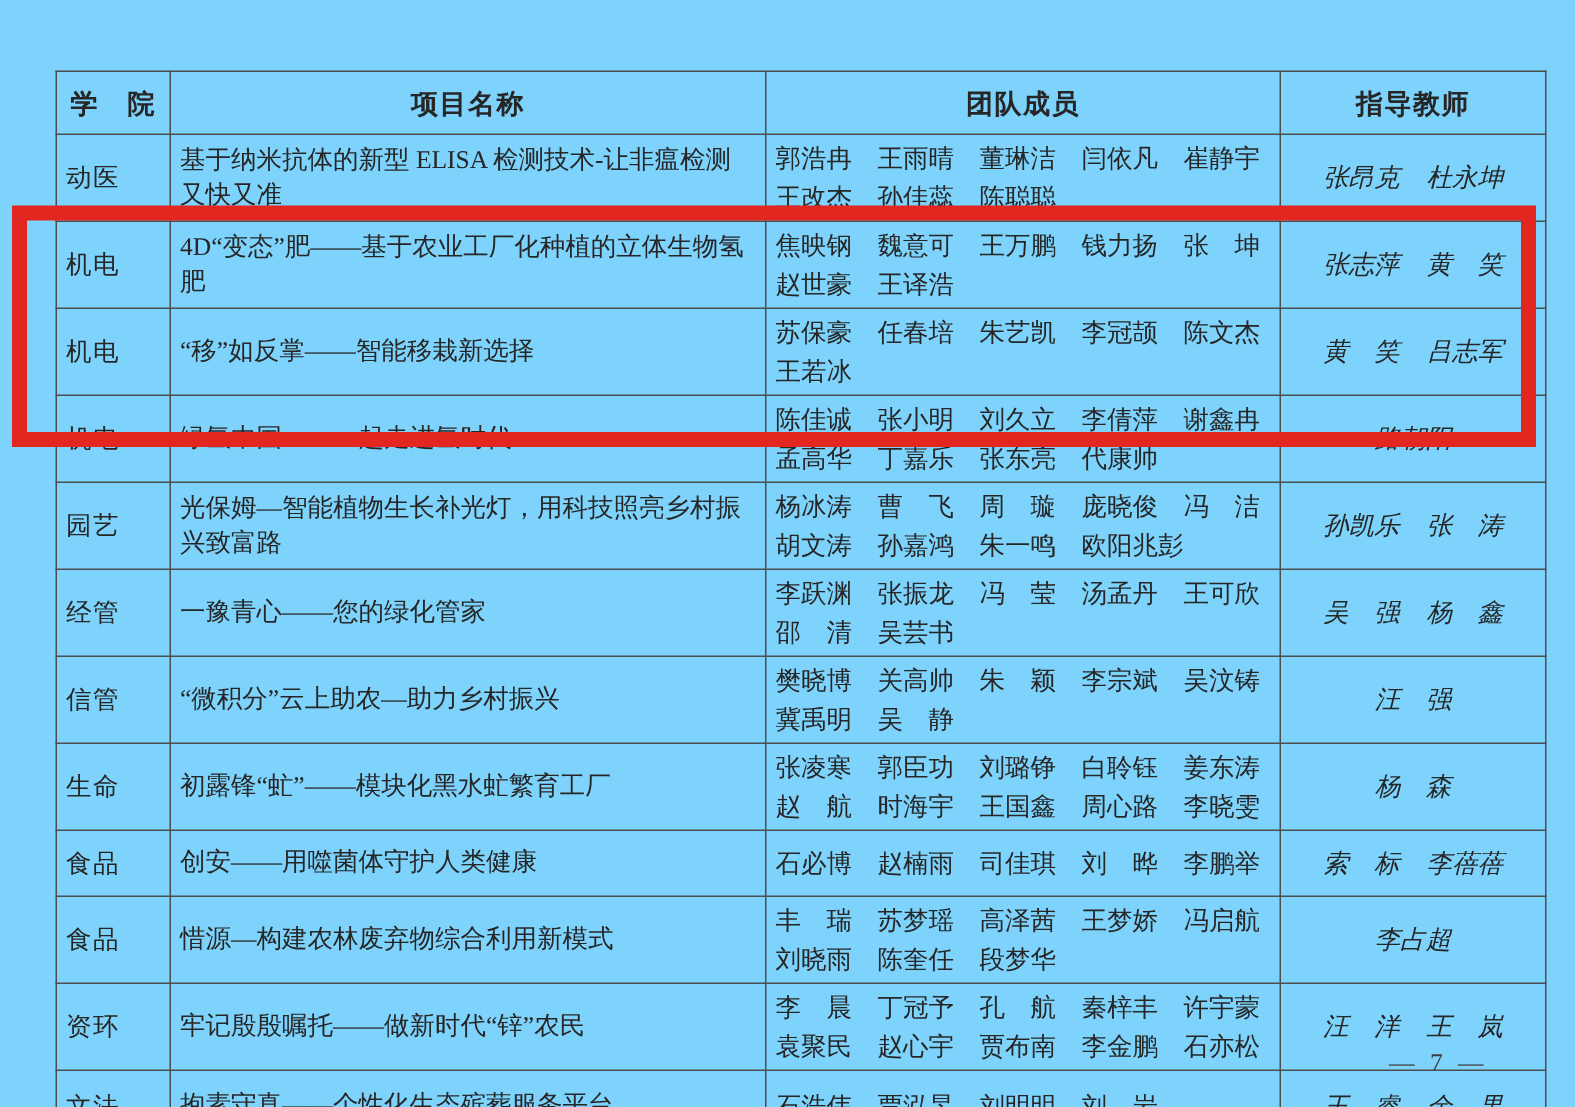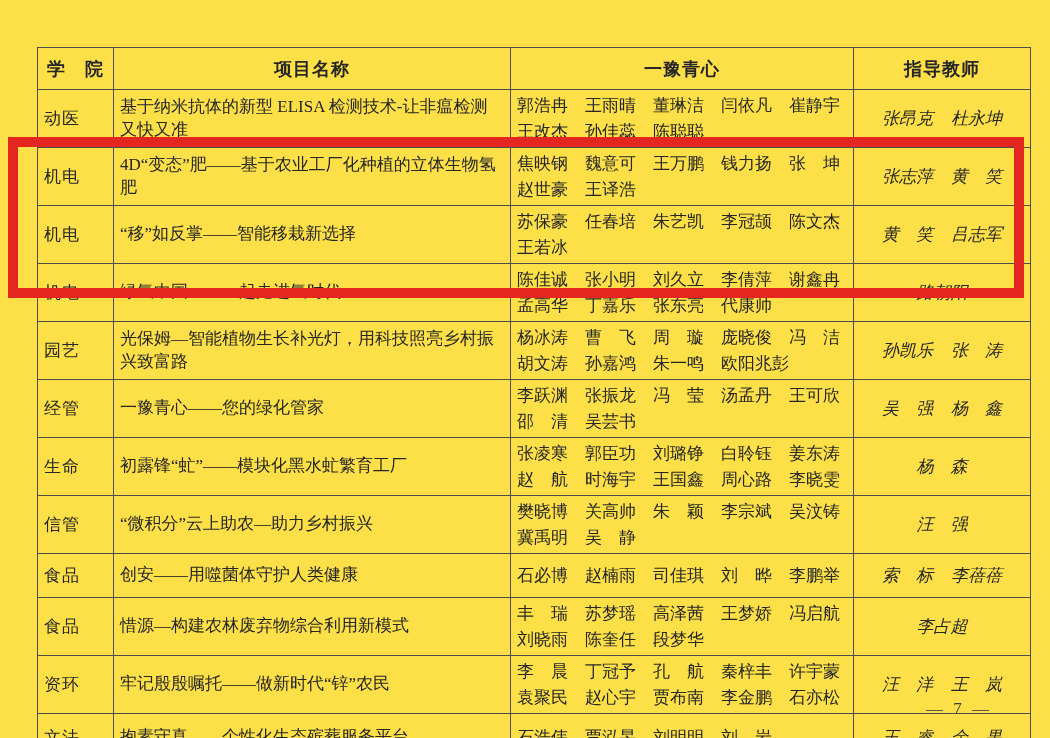--- a/index.html
+++ b/index.html
@@ -3,21 +3,21 @@
 <meta charset="utf-8">
 <style>
   html,body { margin:0; padding:0; background:#ffffff; }
   body {
     width:1050px; height:738px;
     font-family:"Liberation Serif","DejaVu Serif",serif;
     color:#262626;
   }
   .page {
     position:relative; width:1050px; height:738px;
-    background:#fde047; overflow:hidden;
+    background:#7dd3fc; overflow:hidden;
   }
   table.award {
     position:absolute; left:37px; top:47px; width:993px;
     border-collapse:collapse; table-layout:fixed;
   }
   table.award th, table.award td {
     border:1px solid #4d4d4d;
     font-size:17px;
     padding:3px 6px;
     vertical-align:middle;
@@ -56,21 +56,21 @@
     <colgroup>
         <col style="width: 76px;">
         <col style="width: 397px;">
         <col style="width: 343px;">
         <col style="width: 177px;">
       </colgroup>
     <thead>
         <tr style="height: 42px;">
           <th>学　院</th>
           <th>项目名称</th>
-          <th>一豫青心</th>
+          <th>团队成员</th>
           <th>指导教师</th>
         </tr>
       </thead>
     <tbody>
         <tr style="height: 54px;">
           <td class="college">动医</td>
           <td class="project">基于纳米抗体的新型 ELISA 检测技术-让非瘟检测又快又准</td>
           <td class="members">
             <div class="member-line">
               <span class="member">郭浩冉</span>
@@ -202,20 +202,42 @@
               <span class="member">吴芸书</span>
             </div>
           </td>
           <td class="advisors">
             <div class="advisors-wrap">
               <span class="advisor">吴　强</span>
               <span class="advisor">杨　鑫</span>
             </div>
           </td>
         </tr>
+        <tr style="height: 48px;">
+          <td class="college">信管</td>
+          <td class="project">“微积分”云上助农—助力乡村振兴</td>
+          <td class="members">
+            <div class="member-line">
+              <span class="member">樊晓博</span>
+              <span class="member">关高帅</span>
+              <span class="member">朱　颖</span>
+              <span class="member">李宗斌</span>
+              <span class="member">吴汶铸</span>
+            </div>
+            <div class="member-line">
+              <span class="member">冀禹明</span>
+              <span class="member">吴　静</span>
+            </div>
+          </td>
+          <td class="advisors">
+            <div class="advisors-wrap">
+              <span class="advisor">汪　强</span>
+            </div>
+          </td>
+        </tr>
         <tr style="height: 49px;">
           <td class="college">生命</td>
           <td class="project">初露锋“虻”——模块化黑水虻繁育工厂</td>
           <td class="members">
             <div class="member-line">
               <span class="member">张凌寒</span>
               <span class="member">郭臣功</span>
               <span class="member">刘璐铮</span>
               <span class="member">白聆钰</span>
               <span class="member">姜东涛</span>
@@ -227,42 +249,20 @@
               <span class="member">周心路</span>
               <span class="member">李晓雯</span>
             </div>
           </td>
           <td class="advisors">
             <div class="advisors-wrap">
               <span class="advisor">杨　森</span>
             </div>
           </td>
         </tr>
-        <tr style="height: 48px;">
-          <td class="college">信管</td>
-          <td class="project">“微积分”云上助农—助力乡村振兴</td>
-          <td class="members">
-            <div class="member-line">
-              <span class="member">樊晓博</span>
-              <span class="member">关高帅</span>
-              <span class="member">朱　颖</span>
-              <span class="member">李宗斌</span>
-              <span class="member">吴汶铸</span>
-            </div>
-            <div class="member-line">
-              <span class="member">冀禹明</span>
-              <span class="member">吴　静</span>
-            </div>
-          </td>
-          <td class="advisors">
-            <div class="advisors-wrap">
-              <span class="advisor">汪　强</span>
-            </div>
-          </td>
-        </tr>
         <tr style="height: 44px;">
           <td class="college">食品</td>
           <td class="project">创安——用噬菌体守护人类健康</td>
           <td class="members">
             <div class="member-line">
               <span class="member">石必博</span>
               <span class="member">赵楠雨</span>
               <span class="member">司佳琪</span>
               <span class="member">刘　晔</span>
               <span class="member">李鹏举</span>

